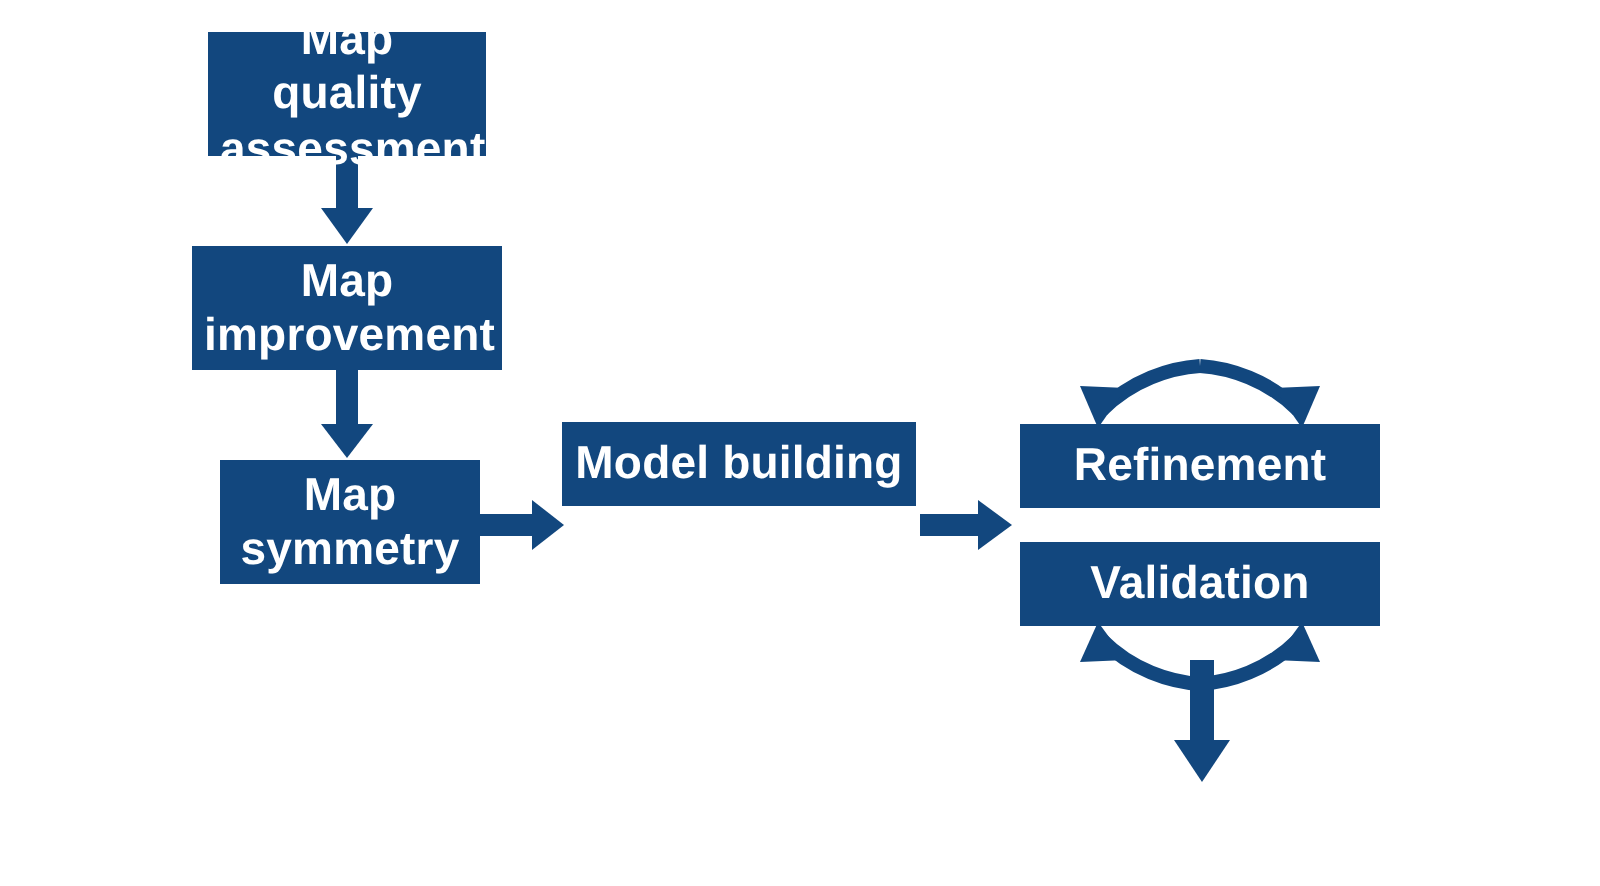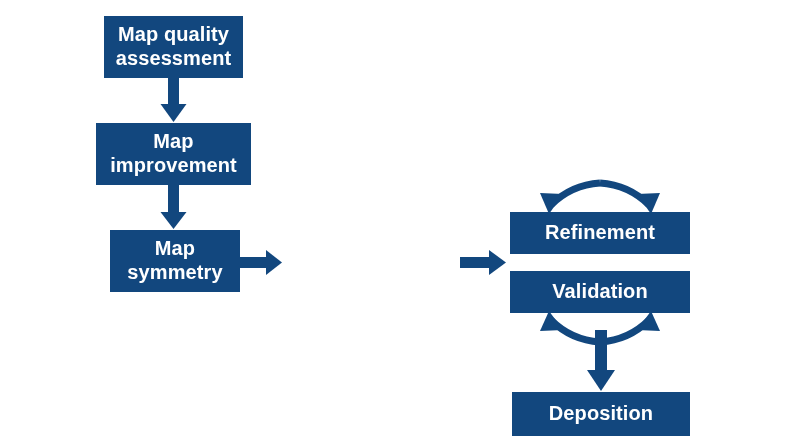--- a/index.html
+++ b/index.html
@@ -19,21 +19,21 @@
   }
   .node {
     position: absolute;
     background: #12477E;
     color: #ffffff;
     display: flex;
     align-items: center;
     justify-content: center;
     text-align: center;
     line-height: 1.18;
-    font-size: 20px;
+    font-size: 23px;
     font-weight: 600;
     letter-spacing: 0.1px;
     box-sizing: border-box;
     padding: 2px 6px;
     z-index: 3;
   }
   .node span {
     display: block;
     width: 100%;
   }
@@ -117,27 +117,27 @@
   <div class="node node-line2" style="left:96px; top:123px; width:155px; height:62px;">
     <span>Map
 improvement</span>
   </div>
 
   <div class="node node-line2" style="left:110px; top:230px; width:130px; height:62px;">
     <span>Map
 symmetry</span>
   </div>
 
+  <div class="node" style="left:281px; top:211px; width:177px; height:42px;">
+    <span>Model building</span>
+  </div>
 
 
   <div class="node" style="left:510px; top:271px; width:180px; height:42px;">
     <span>Validation</span>
   </div>
 
   <div class="node" style="left:510px; top:212px; width:180px; height:42px;">
     <span>Refinement</span>
   </div>
 
-  <div class="node" style="left:512px; top:392px; width:178px; height:44px;">
-    <span>Deposition</span>
-  </div>
 
 </div>
 
 </body></html>

